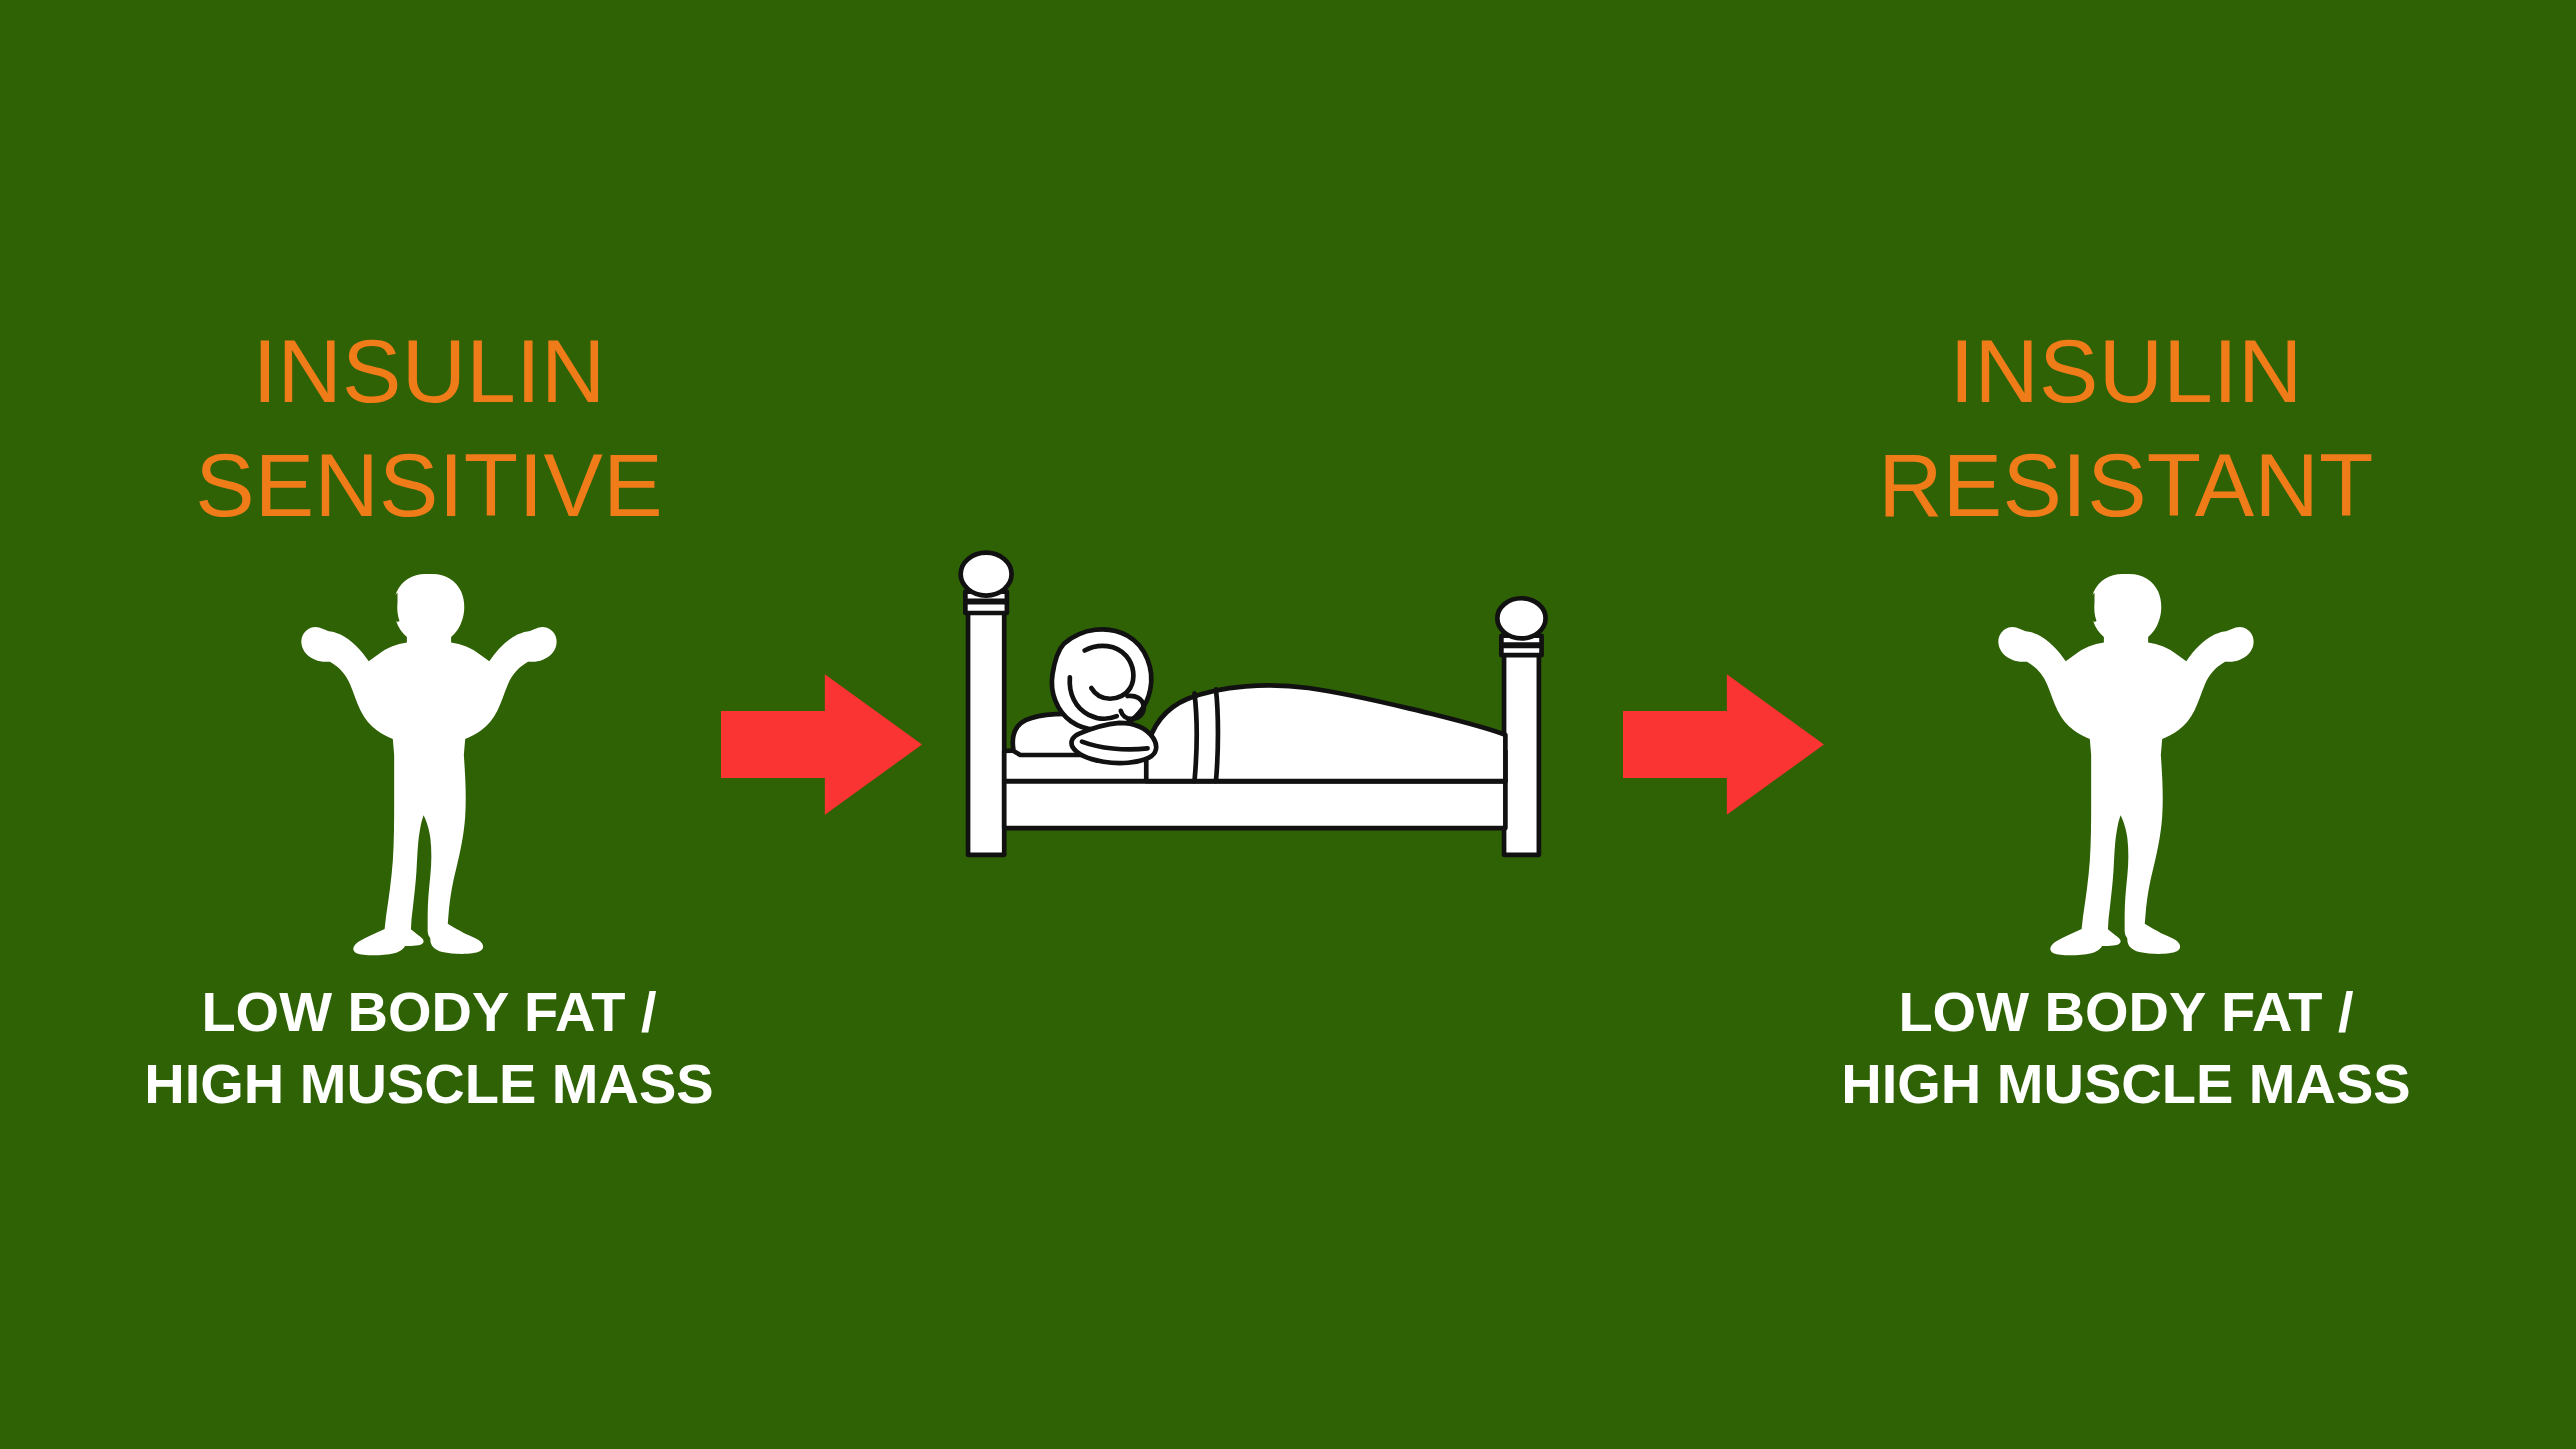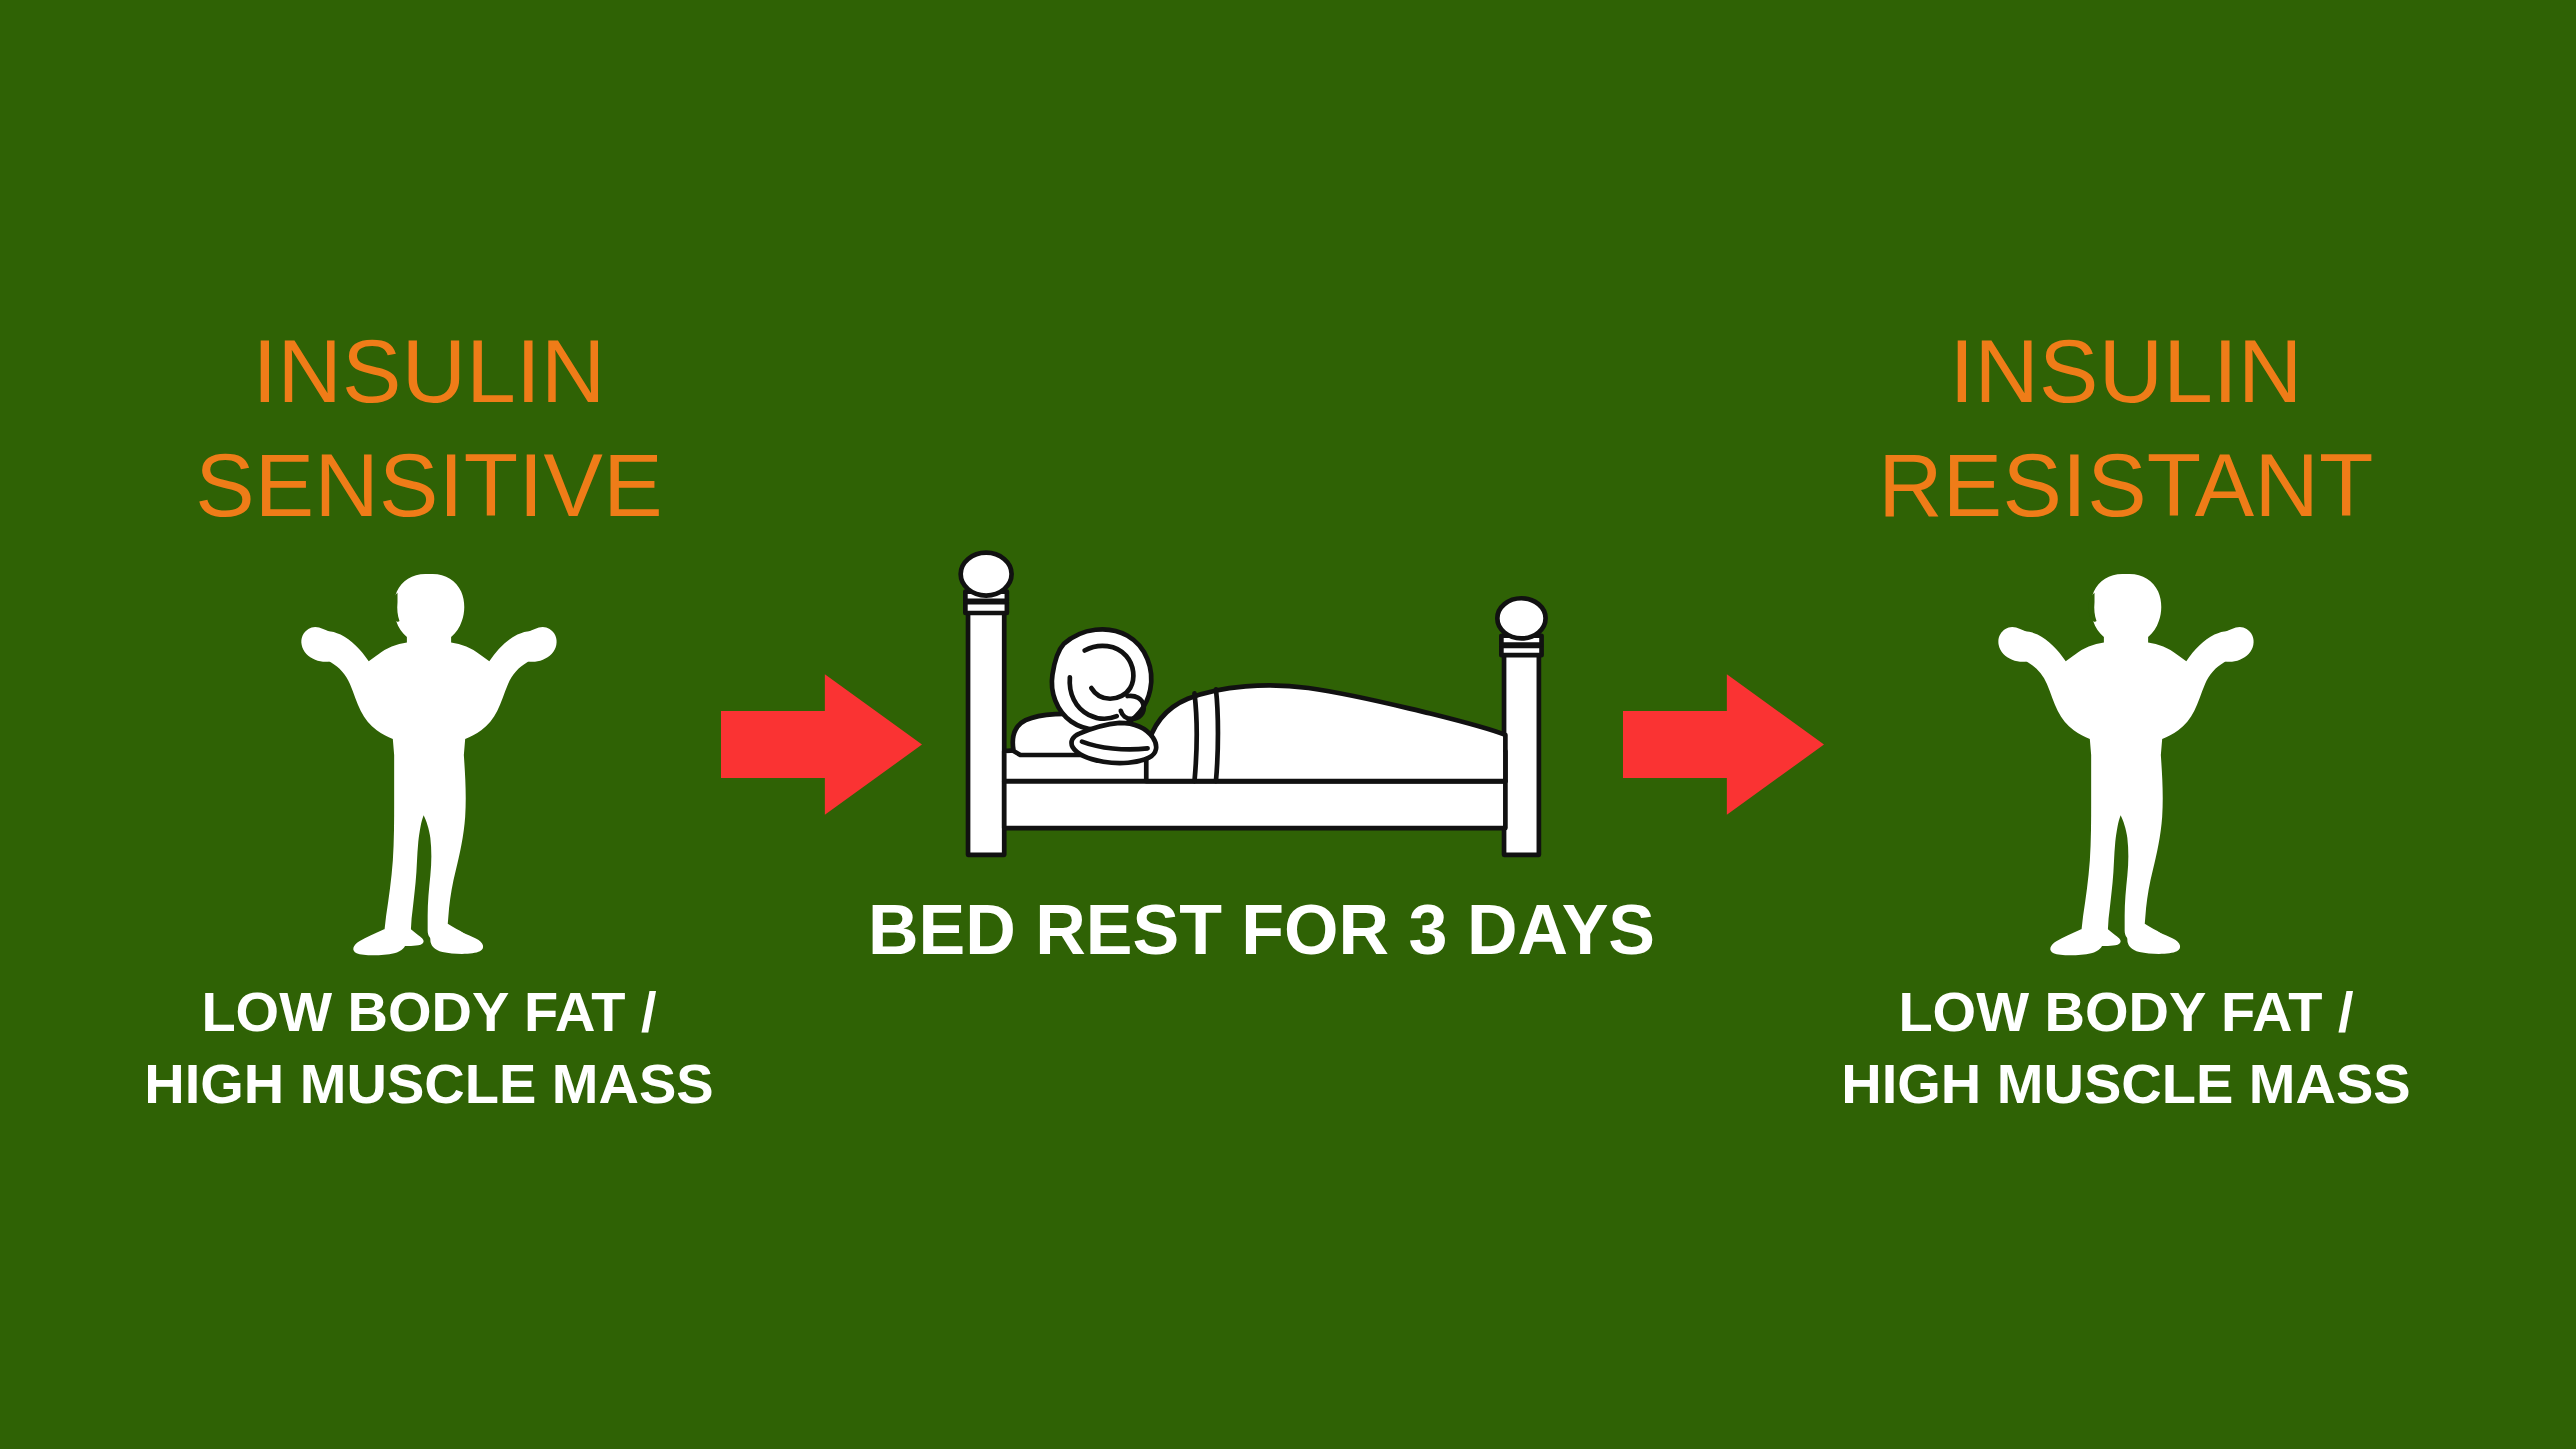--- a/index.html
+++ b/index.html
@@ -288,21 +288,20 @@
                    C 346 292 344 304 332 310
                    C 316 318 288 320 264 316
                    C 240 312 224 304 218 294
                    C 214 286 218 278 228 274
                    C 242 268 266 260 288 258 Z"></path>
 
           <path d="M232 286 C 258 296 296 300 330 296" fill="none"></path>
         </g>
       </svg>
     </div>
-    <div class="bed-caption">BED REST FOR 3 DAYS</div>
   </div>
 
   <div class="arrow arrow-2">
     <svg viewBox="0 0 300 210" xmlns="http://www.w3.org/2000/svg" aria-hidden="true">
       <polygon points="0,55 155,55 155,0 300,105 155,210 155,155 0,155" fill="#fa3333"></polygon>
     </svg>
   </div>
 
   <div class="panel panel-right">
     <div class="state-title">INSULIN

